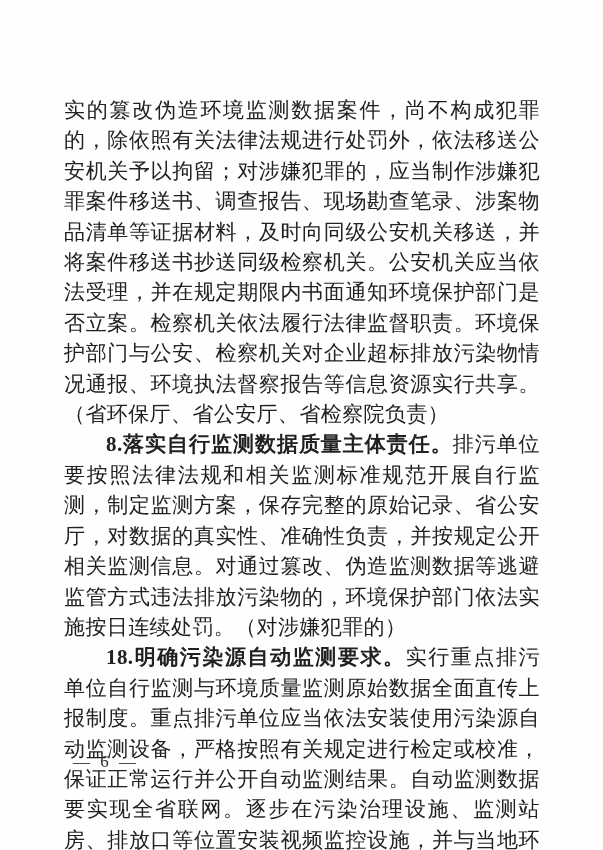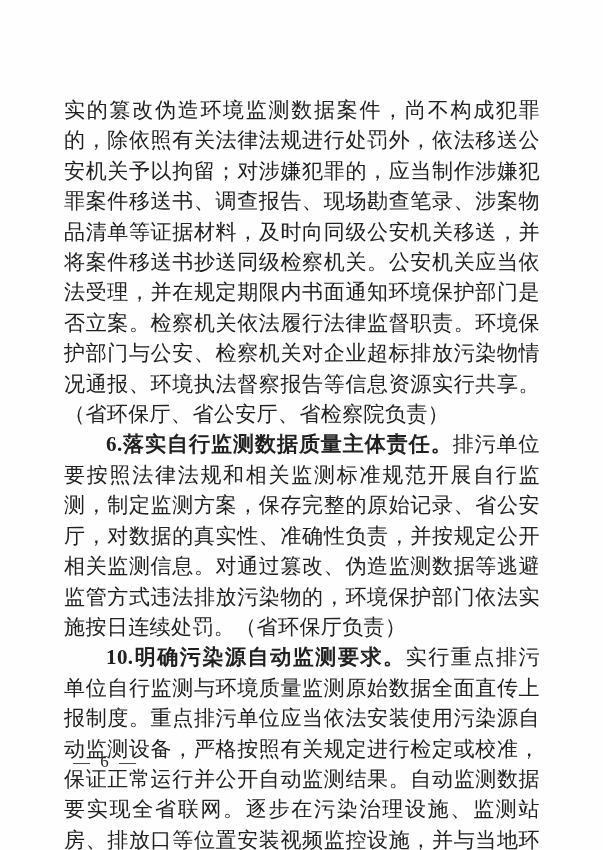--- a/index.html
+++ b/index.html
@@ -45,21 +45,21 @@
 </head>
 <body>
 
 <div class="page">
 
   <div class="text-block">
 
     <p class="para no-indent"><span class="seg-body">实的篡改伪造环境监测数据案件，尚不构成犯罪的，除依照有关法律法规进行处罚外，依法移送公安机关予以拘留；对涉嫌犯罪的，应当制作涉嫌犯罪案件移送书、调查报告、现场勘查笔录、涉案物品清单等证据材料，及时向同级公安机关移送，并将案件移送书抄送同级检察机关。公安机关应当依法受理，并在规定期限内书面通知环境保护部门是否立案。检察机关依法履行法律监督职责。环境保护部门与公安、检察机关对企业超标排放污染物情况通报、环境执法督察报告等信息资源实行共享。</span><span class="seg-attribution">（省环保厅、省公安厅、省检察院负责）</span></p>
 
 
-    <p class="para"><span class="seg-lead">6.落实自行监测数据质量主体责任。</span><span class="seg-body">排污单位要按照法律法规和相关监测标准规范开展自行监测，制定监测方案，保存完整的原始记录、省公安厅，对数据的真实性、准确性负责，并按规定公开相关监测信息。对通过篡改、伪造监测数据等逃避监管方式违法排放污染物的，环境保护部门依法实施按日连续处罚。</span><span class="seg-attribution">（省环保厅负责）</span></p>
+    <p class="para"><span class="seg-lead">8.落实自行监测数据质量主体责任。</span><span class="seg-body">排污单位要按照法律法规和相关监测标准规范开展自行监测，制定监测方案，保存完整的原始记录、省公安厅，对数据的真实性、准确性负责，并按规定公开相关监测信息。对通过篡改、伪造监测数据等逃避监管方式违法排放污染物的，环境保护部门依法实施按日连续处罚。</span><span class="seg-attribution">（对涉嫌犯罪的）</span></p>
 
-    <p class="para"><span class="seg-lead">10.明确污染源自动监测要求。</span><span class="seg-body">实行重点排污单位自行监测与环境质量监测原始数据全面直传上报制度。重点排污单位应当依法安装使用污染源自动监测设备，严格按照有关规定进行检定或校准，保证正常运行并公开自动监测结果。自动监测数据要实现全省联网。逐步在污染治理设施、监测站房、排放口等位置安装视频监控设施，并与当地环境保护部</span></p>
+    <p class="para"><span class="seg-lead">18.明确污染源自动监测要求。</span><span class="seg-body">实行重点排污单位自行监测与环境质量监测原始数据全面直传上报制度。重点排污单位应当依法安装使用污染源自动监测设备，严格按照有关规定进行检定或校准，保证正常运行并公开自动监测结果。自动监测数据要实现全省联网。逐步在污染治理设施、监测站房、排放口等位置安装视频监控设施，并与当地环境保护部</span></p>
 
   </div>
 
   <div class="page-footer">— 6 —</div>
 
 </div>
 
 </body></html>

